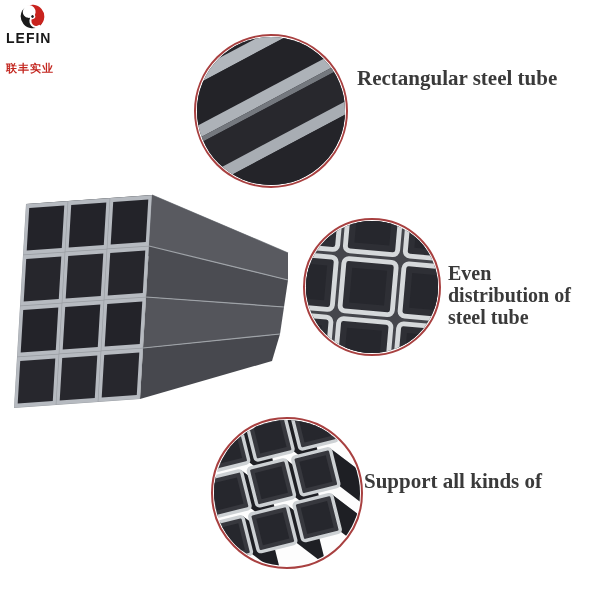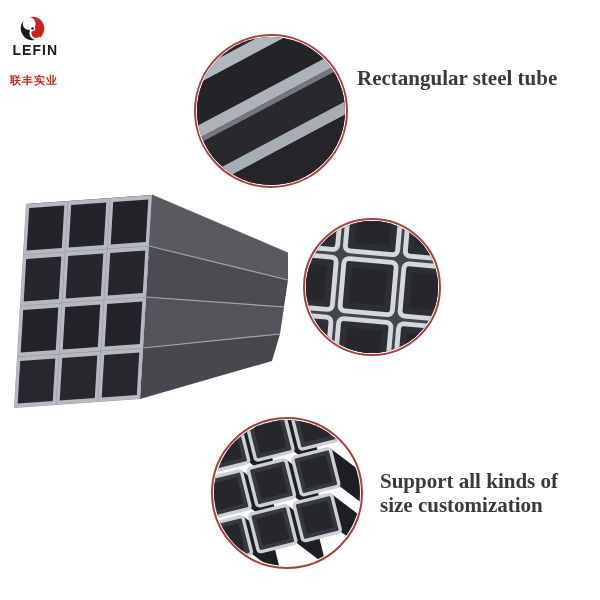--- a/index.html
+++ b/index.html
@@ -1,20 +1,20 @@
 <!DOCTYPE html>
 <html><head>
 <meta charset="utf-8">
 <style>
   html,body{margin:0;padding:0;}
   body{width:600px;height:600px;background:#ffffff;font-family:"Liberation Sans",sans-serif;}
   .canvas{position:relative;width:600px;height:600px;background:#ffffff;overflow:hidden;}
 
   
-  .logo{position:absolute;left:6px;top:15px;width:52px;text-align:right;}
+  .logo{position:absolute;left:6px;top:3px;width:52px;text-align:left;}
   .logo-icon{display:block;margin:0 auto;}
   .logo-name{font-family:"Liberation Sans",sans-serif;font-weight:700;font-size:14px;
              letter-spacing:1px;color:#191919;line-height:14px;margin-top:1px;}
   .logo-cn{font-family:"DejaVu Sans",sans-serif;font-weight:700;font-size:11px;
            letter-spacing:1px;color:#c3261f;line-height:12px;margin-top:18px;white-space:nowrap;}
 
   
   .stack{position:absolute;left:0;top:160px;width:300px;height:270px;}
 
   
@@ -23,21 +23,21 @@
   .c1{left:194px;top:34px;width:154px;height:154px;}
   .c2{left:303px;top:218px;width:138px;height:138px;}
   .c3{left:211px;top:417px;width:152px;height:152px;}
   .circle svg{display:block;width:100%;height:100%;}
 
   
   .callout-text{position:absolute;font-family:"Liberation Serif",serif;font-weight:700;
                 color:#3a3a3a;white-space:nowrap;}
   .t1{left:357px;top:64px;font-size:21px;line-height:29px;text-align:center;}
   .t2{left:448px;top:262px;font-size:20px;line-height:22px;}
-  .t3{left:380px;top:469px;font-size:21px;line-height:24px;}
+  .t3{left:364px;top:469px;font-size:21px;line-height:24px;}
 </style>
 </head>
 <body>
 
 <div class="canvas">
 
   <div class="logo">
     <svg class="logo-icon" width="27" height="27" viewBox="0 0 32 32">
       <g transform="rotate(-40 16 16)">
         <path d="M16 2 A14 14 0 0 0 16 30 A7 7 0 0 0 16 16 A7 7 0 0 1 16 2 Z" fill="#1a1a1a"></path>
@@ -137,20 +137,25 @@
             <rect x="47" y="51" width="36" height="36" fill="#26272d"></rect>
             <rect x="109" y="51" width="36" height="36" fill="#26272d"></rect>
             <rect x="-15" y="113" width="36" height="36" fill="#26272d"></rect>
             <rect x="47" y="113" width="36" height="36" fill="#26272d"></rect>
             <rect x="109" y="113" width="36" height="36" fill="#26272d"></rect>
           </g>
         </g>
       </g>
     </svg>
   </div>
+  <div class="callout-text t2">
+    <div>Even</div>
+    <div>distribution of</div>
+    <div>steel tube</div>
+  </div>
 
   <div class="circle c3">
     <svg viewBox="0 0 152 152">
       <defs>
           <clipPath id="clip3">
             <circle cx="76" cy="76" r="75"></circle>
           </clipPath>
         </defs>
       <g clip-path="url(#clip3)">
         <rect x="0" y="0" width="152" height="152" fill="#fdfdfd"></rect>
@@ -199,16 +204,15 @@
             <polygon points="120,88 144,118 144,158 120,128" fill="#1e1f24"></polygon>
             <rect x="80" y="88" width="40" height="40" rx="3" fill="#37383e" stroke="#cdd1d4" stroke-width="3.5"></rect>
             <rect x="86" y="94" width="28" height="28" fill="#26272d"></rect>
           </g>
         </g>
       </g>
     </svg>
   </div>
   <div class="callout-text t3">
     <div>Support all kinds of</div>
-    <div>size customization</div>
   </div>
 
 </div>
 
 </body></html>

